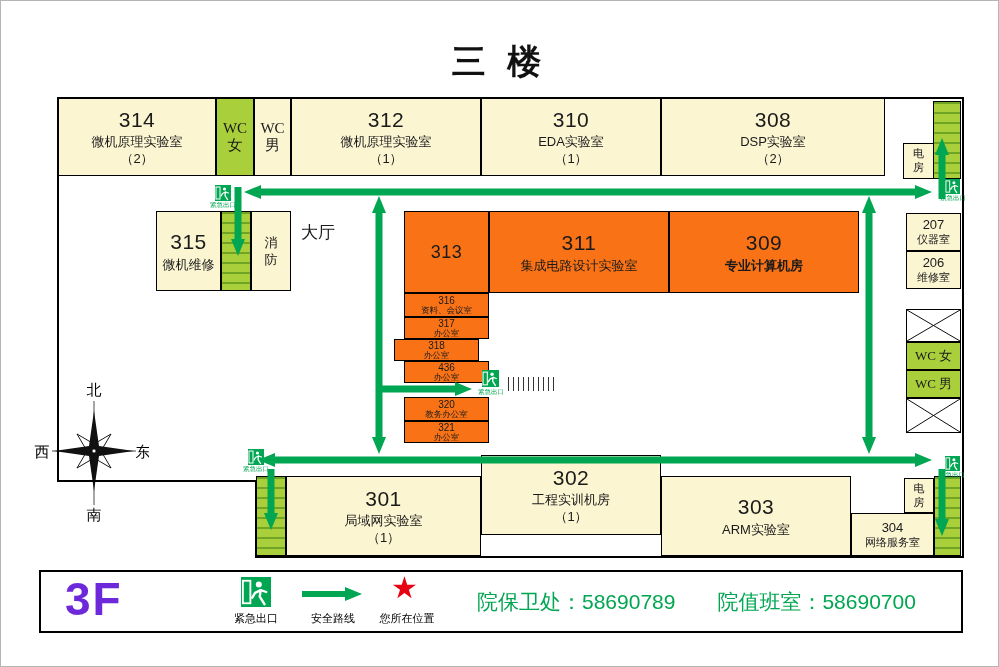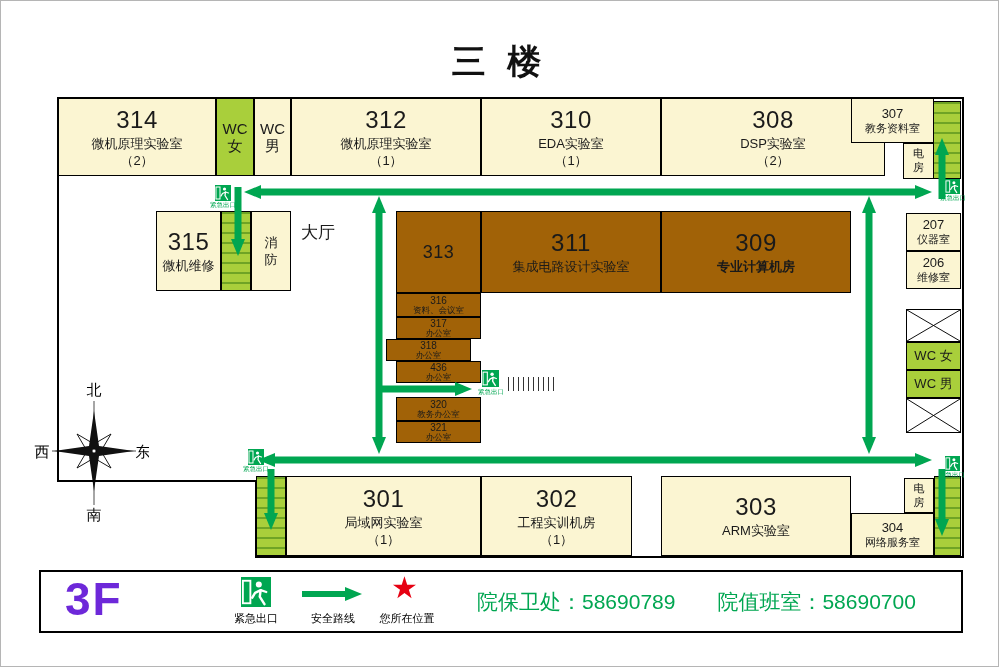--- a/index.html
+++ b/index.html
@@ -6,28 +6,28 @@
   .page{position:relative;width:999px;height:667px;background:#fff;border:1px solid #b5b5b5;
         box-sizing:border-box;overflow:hidden;
         font-family:"Liberation Sans","DejaVu Sans",sans-serif;color:#1a1a1a;}
   .title{position:absolute;left:0;right:0;top:38px;text-align:center;
          font-size:34px;font-weight:bold;letter-spacing:6px;color:#111;}
   .room{position:absolute;box-sizing:border-box;border:1px solid #000;
         display:flex;flex-direction:column;align-items:center;justify-content:center;
         text-align:center;line-height:1.25;z-index:1;}
   .cream{background:#FBF5D2;}
   .green{background:#A9CF3B;}
-  .gray{background:#a16207;}
+  .gray{background:#f97316;margin-left:8px;}
   .stairs{position:absolute;box-sizing:border-box;border:1px solid #000;z-index:1;
         background:repeating-linear-gradient(180deg,#6FA425 0px,#6FA425 2px,#A9CF3B 2px,#A9CF3B 10px);}
-  .num{font-size:24px;letter-spacing:.5px;}
+  .num{font-size:21px;letter-spacing:.5px;}
   .nm{font-size:13px;margin-top:1px;}
   .numsm{font-size:13px;}
   .nmsm{font-size:11px;}
-  .wc{font-size:15px;line-height:1.15;}
+  .wc{font-size:15px;line-height:1.15;font-family:Liberation Serif, serif;}
   .onum{font-size:10px;line-height:1.1;}
   .onm{font-size:8.5px;line-height:1.15;}
   .hall-label{position:absolute;font-size:17px;z-index:1;}
   .xbox{position:absolute;box-sizing:border-box;border:1px solid #000;background:#fff;z-index:1;}
   .xbox svg{display:block;width:100%;height:100%;}
   .overlay{position:absolute;left:0;top:0;width:999px;height:667px;z-index:5;pointer-events:none;}
   .compass{position:absolute;left:33px;top:378px;width:115px;height:145px;z-index:2;}
   .exit{position:absolute;z-index:6;}
   .exit svg{display:block;width:100%;height:100%;}
   .exit-label{position:absolute;z-index:6;color:#00A651;font-size:6.5px;line-height:1;text-align:center;}
@@ -69,24 +69,20 @@
   <div class="room cream" style="left:480px;top:97px;width:180px;height:78px">
     <span class="num">310</span>
     <span class="nm">EDA实验室</span>
     <span class="nm">（1）</span>
   </div>
   <div class="room cream" style="left:660px;top:97px;width:224px;height:78px">
     <span class="num">308</span>
     <span class="nm">DSP实验室</span>
     <span class="nm">（2）</span>
   </div>
-  <div class="room cream" style="left:850px;top:97px;width:83px;height:45px">
-    <span class="numsm">307</span>
-    <span class="nmsm">教务资料室</span>
-  </div>
   <div class="room cream" style="left:902px;top:142px;width:31px;height:36px">
     <span class="nmsm">电</span>
     <span class="nmsm">房</span>
   </div>
   <div class="stairs" style="left:932px;top:100px;width:28px;height:78px"></div>
 
   <div class="room cream" style="left:155px;top:210px;width:65px;height:80px">
     <span class="num">315</span>
     <span class="nm">微机维修</span>
   </div>
@@ -159,21 +155,21 @@
       <line x1="55" y1="0" x2="0" y2="35" stroke="#000" stroke-width="1"></line>
     </svg>
   </div>
 
   <div class="stairs" style="left:255px;top:475px;width:30px;height:80px"></div>
   <div class="room cream" style="left:285px;top:475px;width:195px;height:80px">
     <span class="num">301</span>
     <span class="nm">局域网实验室</span>
     <span class="nm">（1）</span>
   </div>
-  <div class="room cream" style="left:480px;top:475px;width:151px;height:80px">
+  <div class="room cream" style="left:480px;top:454px;width:180px;height:80px">
     <span class="num">302</span>
     <span class="nm">工程实训机房</span>
     <span class="nm">（1）</span>
   </div>
   <div class="room cream" style="left:660px;top:475px;width:190px;height:80px">
     <span class="num">303</span>
     <span class="nm">ARM实验室</span>
   </div>
   <div class="room cream" style="left:903px;top:477px;width:30px;height:35px">
     <span class="nmsm">电</span>

